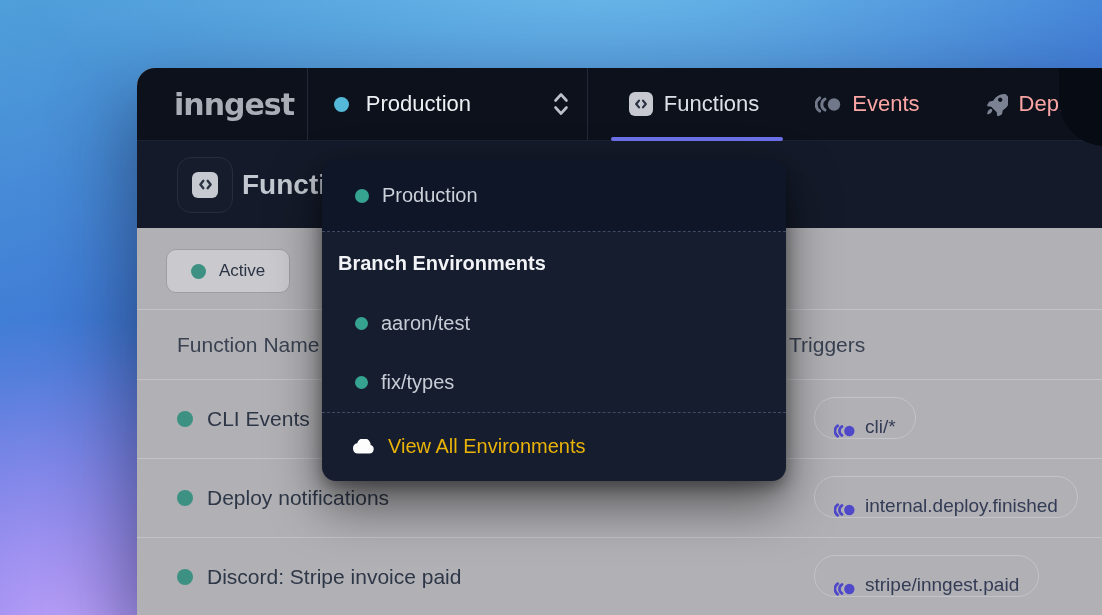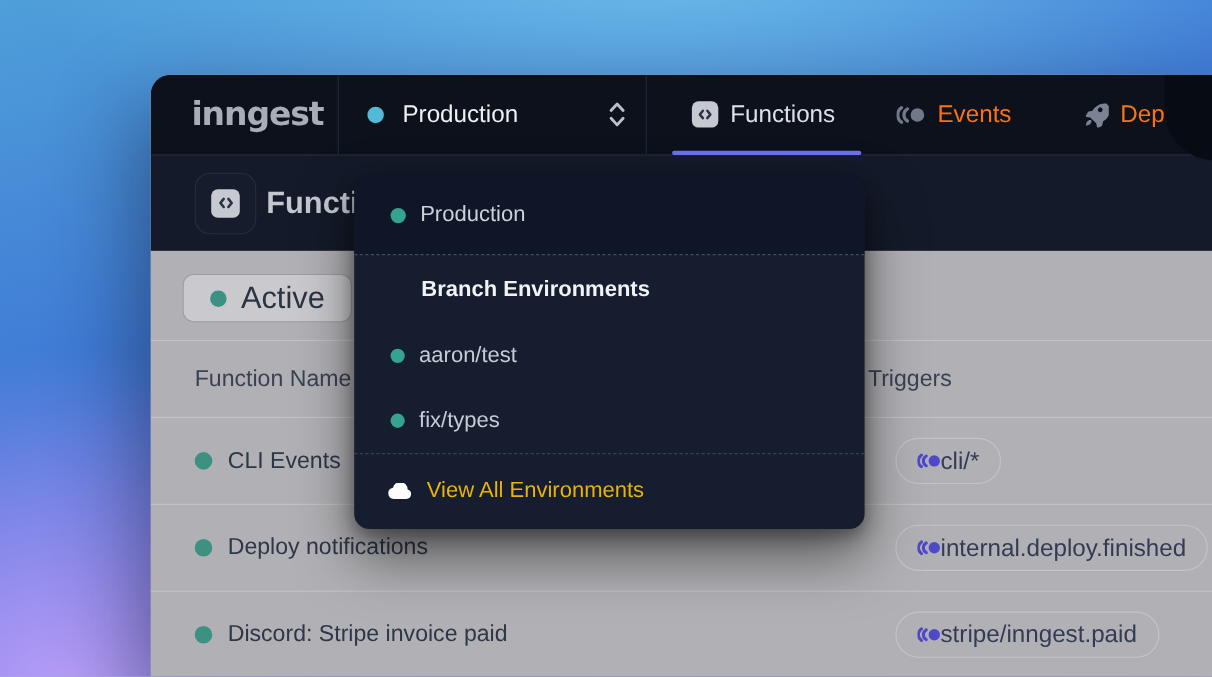--- a/index.html
+++ b/index.html
@@ -27,21 +27,21 @@
   }
   .logo-area { width:182px; display:flex; align-items:center; padding-left:37px; border-right:1px solid #212838; }
   .logo { font-family:"DejaVu Sans",sans-serif; font-size:30px; font-weight:800; color:#a9aeb6; letter-spacing:-1px; cursor:pointer; }
   .env-select { width:300px; display:flex; align-items:center; padding:0 15px 0 26px; border-right:1px solid #212838; cursor:pointer; }
   .dot { border-radius:50%; flex:none; }
   .dot-cyan { width:15px; height:15px; background:#54b8d8; }
   .env-select .label { margin-left:17px; font-size:22px; color:#eef1f4; }
   .unfold { margin-left:auto; display:flex; }
 
   .tabs { display:flex; align-items:stretch; position:relative; margin-left:23px; }
-  .tab { display:flex; align-items:center; gap:11px; padding:0 18px; font-size:22px; color:#f97316; cursor:pointer; white-space:nowrap; }
+  .tab { display:flex; align-items:center; gap:11px; padding:0 18px; font-size:22px; color:#fca5a5; cursor:pointer; white-space:nowrap; }
   .tab.t2 { margin-left:20px; }
   .tab.t3 { margin-left:28px; }
   .tab.active { color:#dde1e7; }
   .tab-underline { position:absolute; left:0; bottom:-1px; width:172px; height:4px; background:#6d71e8; border-radius:2px; }
 
   .code-chip { width:24px; height:24px; background:#c6c9d0; border-radius:6px; display:flex; align-items:center; justify-content:center; flex:none; }
   .corner-panel { position:absolute; top:0; right:0; width:57px; height:78px; background:#070b13; border-bottom-left-radius:46px; z-index:12; }
 
   
   .page-header {
@@ -52,48 +52,48 @@
   .icon-box .code-chip { width:26px; height:26px; }
   .page-title { margin-left:9px; font-size:28px; font-weight:600; color:#c3c7cf; white-space:nowrap; }
 
   
   .content { position:absolute; top:160px; left:0; right:0; bottom:0; background:#b1b1b5; z-index:1; }
   .filter-bar { height:82px; position:relative; border-bottom:1px solid #c2c2c7; }
   .active-btn {
     position:absolute; left:29px; top:21px; height:44px; padding:0 24px;
     display:inline-flex; align-items:center; gap:13px;
     background:#cacace; border:1px solid #9d9ea5; border-radius:10px;
-    font-size:28px; font-weight:500; color:#2b3444; cursor:pointer;
+    font-size:17px; font-weight:500; color:#2b3444; cursor:pointer;
   }
   .dot-teal-dim { width:15px; height:15px; background:#3c9183; }
 
   .thead, .trow { display:grid; grid-template-columns:652px 1fr; align-items:center; border-bottom:1px solid #c2c2c7; }
   .thead { height:70px; font-size:21px; font-weight:500; color:#3a4252; }
   .thead .c1 { padding-left:40px; }
   .trow { height:79px; cursor:pointer; }
   .trow .c1 { padding-left:40px; display:flex; align-items:center; gap:14px; font-size:21px; color:#2e3747; }
   .trow .c2, .thead .c2 { padding-left:0; }
   .trow .c2 { padding-left:25px; }
   .row-dot { width:16px; height:16px; background:#3c9183; border-radius:50%; flex:none; }
   .badge {
-    display:inline-flex; align-items:center; height:42px; padding:0 19px;
+    display:inline-flex; align-items:flex-end; gap:10px; height:42px; padding:0 19px;
     border:1.5px solid #c2c4ca; border-radius:22px;
-    font-size:22px; font-weight:500; color:#333b55; white-space:nowrap;
+    font-size:19px; font-weight:500; color:#333b55; white-space:nowrap;
   }
 
   
   .dropdown {
     position:absolute; left:185px; top:92px; width:464px; height:321px;
     background:#161d2e; border-radius:14px; overflow:hidden; z-index:40;
     box-shadow:0 25px 50px rgba(0,0,0,.5), 0 6px 16px rgba(0,0,0,.35);
     font-size:20px;
   }
   .dd-selected { height:72px; background:#0f1627; display:flex; align-items:center; padding-left:33px; gap:13px; border-bottom:1px dashed #3e4b63; color:#ccd2da; cursor:pointer; }
   .dd-dot { width:14px; height:14px; background:#35a390; border-radius:50%; flex:none; }
-  .dd-section-label { height:62px; display:flex; align-items:center; padding-left:36px; color:#f1f3f6; font-weight:700;margin-left:25px; }
+  .dd-section-label { height:62px; display:flex; align-items:center; padding-left:16px; color:#f1f3f6; font-weight:700; }
   .dd-item { height:59px; display:flex; align-items:center; padding-left:33px; gap:13px; color:#c7cdd6; cursor:pointer; }
   .dd-item .dd-dot { width:13px; height:13px; }
   .dd-footer { height:68px; border-top:1px dashed #3e4b63; display:flex; align-items:center; padding-left:30px; gap:14px; color:#eab308; font-weight:500; cursor:pointer; }
 
   svg { display:block; }
 </style>
 </head>
 <body>
 
 <div class="window">

